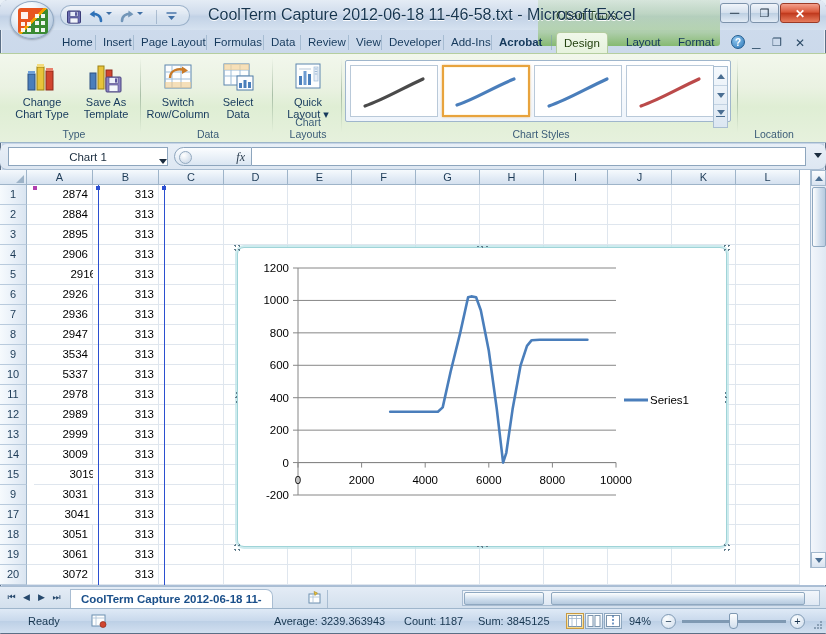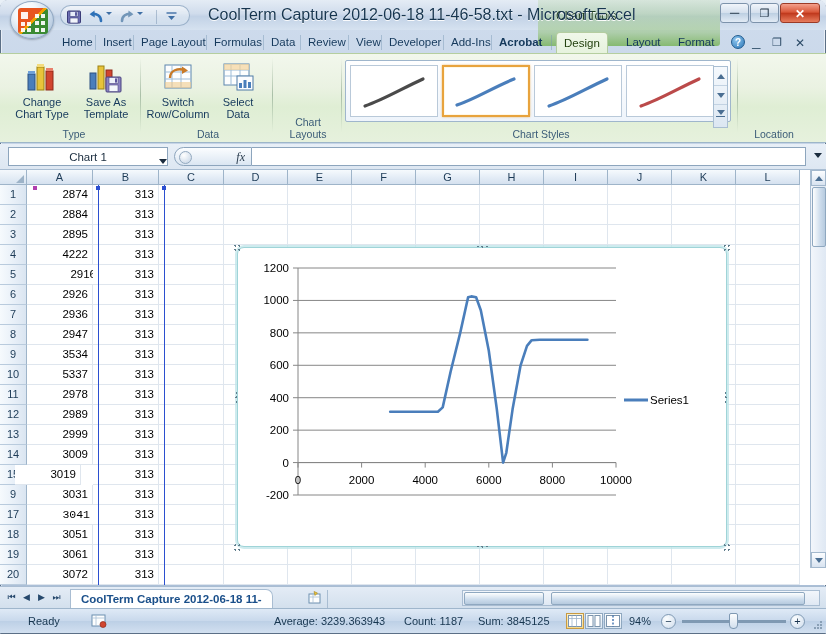--- a/index.html
+++ b/index.html
@@ -174,20 +174,21 @@
          border-bottom:1px solid #c2d2e2; }
   .tri { width:0;height:0; margin:0 auto; }
   .tri.up { border-left:4px solid transparent;border-right:4px solid transparent;border-bottom:5px solid #4a6e92; }
   .tri.down { border-left:4px solid transparent;border-right:4px solid transparent;border-top:5px solid #4a6e92; }
 
   
   .fbar {
     position:absolute; left:0; top:144px; width:826px; height:26px;
     background: linear-gradient(180deg,#e8eff7 0%, #dde7f2 100%);
     border-bottom:1px solid #a9bdd2;
+    border-radius:7px;
   }
   .namebox {
     position:absolute; left:8px; top:3px; width:160px; height:19px;
     background:#fff; border:1px solid #8da5bd;
     font-size:11.5px; color:#1a2c3e; text-align:center; line-height:18px;
   }
   .nb-caret { position:absolute; left:150px; top:11px;
     width:0;height:0;border-left:4px solid transparent;border-right:4px solid transparent;border-top:5px solid #1b2c3e; }
   .fxbtn {
     position:absolute; left:174px; top:3px; width:78px; height:19px;
@@ -523,20 +524,34 @@
             <rect x="28" y="22" width="3" height="6" fill="#4a7ebb"></rect>
           </svg>
         </div>
         <div class="cap"><span>Select</span><br><span>Data</span></div>
       </div>
       <div class="gl">Data</div>
     </div>
     <div class="gdiv" style="left:272px;"></div>
 
     <div class="rgroup" style="left:276px; width:64px;">
+      <div class="bigbtn" style="left:0px;">
+        <div class="bigicon">
+          <svg width="36" height="34" viewBox="0 0 36 34">
+            <rect x="6" y="4" width="24" height="24" fill="#fdfefe" stroke="#5d86ae"></rect>
+            <rect x="9" y="16" width="3" height="9" fill="#4a7ebb"></rect>
+            <rect x="13.5" y="11" width="3" height="14" fill="#6d9bd1"></rect>
+            <rect x="18" y="14" width="3" height="11" fill="#4a7ebb"></rect>
+            <path d="M9 9 H21" stroke="#b9c9d9"></path>
+            <rect x="24" y="7" width="4" height="14" fill="#e8eef7" stroke="#9dbcd8" stroke-width=".7"></rect>
+            <path d="M24.8 9 H27.2 M24.8 11.5 H27.2 M24.8 14 H27.2" stroke="#7fa3c6" stroke-width=".7"></path>
+          </svg>
+        </div>
+        <div class="cap"><span>Quick</span><br><span>Layout ▾</span></div>
+      </div>
       <div class="gl">Chart Layouts</div>
     </div>
     <div class="gdiv" style="left:341px;"></div>
 
     <div class="rgroup" style="left:345px; width:392px;">
       <div class="gallery" style="left:0px; width:386px;">
         <div class="gitem" style="left:4px;">
           <svg width="86" height="50" viewBox="0 0 86 50">
             <path d="M14 40 C32 34 52 22 72 13" fill="none" stroke="#4a4a4a" stroke-width="3.2" stroke-linecap="round"></path>
           </svg>
@@ -659,21 +674,21 @@
         <div class="cell" style="left: 159px; top: 55px; width: 65px;"></div>
         <div class="cell" style="left: 224px; top: 55px; width: 64px;"></div>
         <div class="cell" style="left: 288px; top: 55px; width: 64px;"></div>
         <div class="cell" style="left: 352px; top: 55px; width: 64px;"></div>
         <div class="cell" style="left: 416px; top: 55px; width: 64px;"></div>
         <div class="cell" style="left: 480px; top: 55px; width: 64px;"></div>
         <div class="cell" style="left: 544px; top: 55px; width: 64px;"></div>
         <div class="cell" style="left: 608px; top: 55px; width: 64px;"></div>
         <div class="cell" style="left: 672px; top: 55px; width: 64px;"></div>
         <div class="cell" style="left: 736px; top: 55px; width: 64px;"></div>
-        <div class="cell" style="left: 27px; top: 75px; width: 66px;">4222</div>
+        <div class="cell" style="left: 27px; top: 75px; width: 66px;">2906</div>
         <div class="cell" style="left: 93px; top: 75px; width: 66px;">313</div>
         <div class="cell" style="left: 159px; top: 75px; width: 65px;"></div>
         <div class="cell" style="left: 224px; top: 75px; width: 64px;"></div>
         <div class="cell" style="left: 288px; top: 75px; width: 64px;"></div>
         <div class="cell" style="left: 352px; top: 75px; width: 64px;"></div>
         <div class="cell" style="left: 416px; top: 75px; width: 64px;"></div>
         <div class="cell" style="left: 480px; top: 75px; width: 64px;"></div>
         <div class="cell" style="left: 544px; top: 75px; width: 64px;"></div>
         <div class="cell" style="left: 608px; top: 75px; width: 64px;"></div>
         <div class="cell" style="left: 672px; top: 75px; width: 64px;"></div>
@@ -791,21 +806,21 @@
         <div class="cell" style="left: 159px; top: 275px; width: 65px;"></div>
         <div class="cell" style="left: 224px; top: 275px; width: 64px;"></div>
         <div class="cell" style="left: 288px; top: 275px; width: 64px;"></div>
         <div class="cell" style="left: 352px; top: 275px; width: 64px;"></div>
         <div class="cell" style="left: 416px; top: 275px; width: 64px;"></div>
         <div class="cell" style="left: 480px; top: 275px; width: 64px;"></div>
         <div class="cell" style="left: 544px; top: 275px; width: 64px;"></div>
         <div class="cell" style="left: 608px; top: 275px; width: 64px;"></div>
         <div class="cell" style="left: 672px; top: 275px; width: 64px;"></div>
         <div class="cell" style="left: 736px; top: 275px; width: 64px;"></div>
-        <div class="cell" style="left: 15px; top: 295px; width: 66px;">3019</div>
+        <div class="cell" style="left: 34px; top: 295px; width: 66px;">3019</div>
         <div class="cell" style="left: 93px; top: 295px; width: 66px;">313</div>
         <div class="cell" style="left: 159px; top: 295px; width: 65px;"></div>
         <div class="cell" style="left: 224px; top: 295px; width: 64px;"></div>
         <div class="cell" style="left: 288px; top: 295px; width: 64px;"></div>
         <div class="cell" style="left: 352px; top: 295px; width: 64px;"></div>
         <div class="cell" style="left: 416px; top: 295px; width: 64px;"></div>
         <div class="cell" style="left: 480px; top: 295px; width: 64px;"></div>
         <div class="cell" style="left: 544px; top: 295px; width: 64px;"></div>
         <div class="cell" style="left: 608px; top: 295px; width: 64px;"></div>
         <div class="cell" style="left: 672px; top: 295px; width: 64px;"></div>
@@ -815,21 +830,21 @@
         <div class="cell" style="left: 159px; top: 315px; width: 65px;"></div>
         <div class="cell" style="left: 224px; top: 315px; width: 64px;"></div>
         <div class="cell" style="left: 288px; top: 315px; width: 64px;"></div>
         <div class="cell" style="left: 352px; top: 315px; width: 64px;"></div>
         <div class="cell" style="left: 416px; top: 315px; width: 64px;"></div>
         <div class="cell" style="left: 480px; top: 315px; width: 64px;"></div>
         <div class="cell" style="left: 544px; top: 315px; width: 64px;"></div>
         <div class="cell" style="left: 608px; top: 315px; width: 64px;"></div>
         <div class="cell" style="left: 672px; top: 315px; width: 64px;"></div>
         <div class="cell" style="left: 736px; top: 315px; width: 64px;"></div>
-        <div class="cell" style="left: 27px; top: 335px; width: 68px; font-family: Liberation Mono, monospace;">3041</div>
+        <div class="cell" style="left: 27px; top: 335px; width: 68px;">3041</div>
         <div class="cell" style="left: 93px; top: 335px; width: 66px;">313</div>
         <div class="cell" style="left: 159px; top: 335px; width: 65px;"></div>
         <div class="cell" style="left: 224px; top: 335px; width: 64px;"></div>
         <div class="cell" style="left: 288px; top: 335px; width: 64px;"></div>
         <div class="cell" style="left: 352px; top: 335px; width: 64px;"></div>
         <div class="cell" style="left: 416px; top: 335px; width: 64px;"></div>
         <div class="cell" style="left: 480px; top: 335px; width: 64px;"></div>
         <div class="cell" style="left: 544px; top: 335px; width: 64px;"></div>
         <div class="cell" style="left: 608px; top: 335px; width: 64px;"></div>
         <div class="cell" style="left: 672px; top: 335px; width: 64px;"></div>

